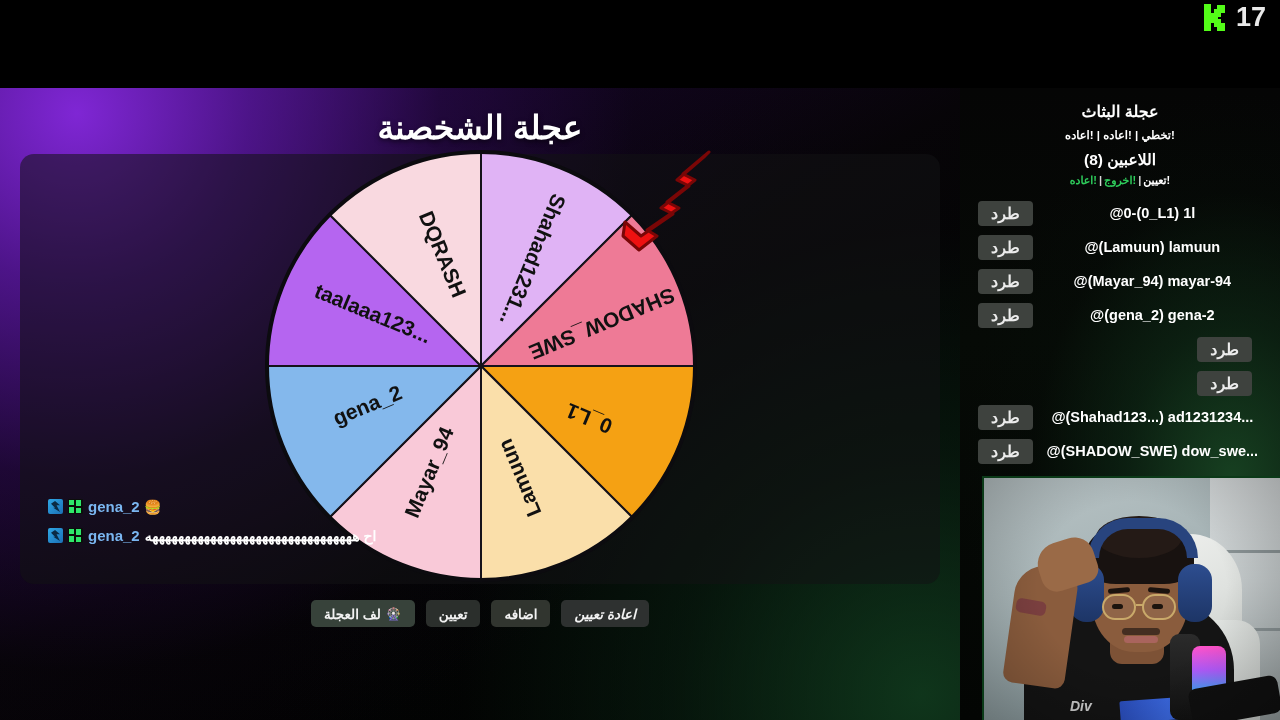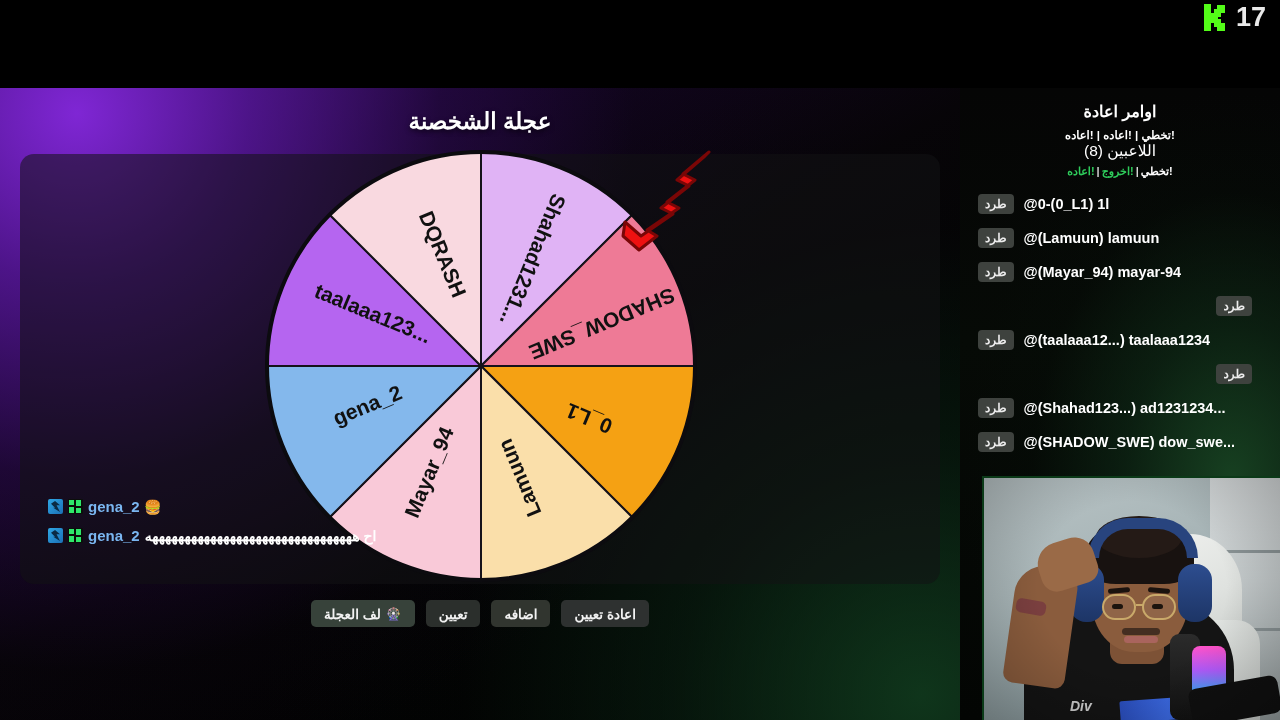--- a/index.html
+++ b/index.html
@@ -36,21 +36,21 @@
       linear-gradient(150deg, #2a0b4c 0%, #140524 22%, #070408 48%, #020202 72%, #010301 100%);
     overflow:hidden;
   }
   .wheel-card{
     position:absolute; left:20px; top:66px; width:920px; height:430px;
     background:rgba(18,18,20,0.55);
     border-radius:14px;
   }
   .wheel-title{
     position:absolute; left:0; top:20px; width:960px;
-    text-align:center; color:#ffffff; font-size:23px; font-weight:bold;
+    text-align:center; color:#ffffff; font-size:33px; font-weight:bold;
     direction:rtl; text-shadow:0 2px 5px rgba(0,0,0,0.55);
   }
 
   .wheel-wrap{
     position:absolute; left:265px; top:62px; width:432px; height:432px;
   }
   .wheel-svg{ display:block; width:432px; height:432px; }
   .seg-label{
     font-family:"Liberation Sans", sans-serif;
     font-size:21px; font-weight:bold; fill:#111111;
@@ -70,21 +70,21 @@
   .btn{
     height:27px; padding:0 13px; border-radius:5px;
     display:flex; align-items:center; justify-content:center; gap:6px;
     color:#f2f2f2; font-size:13.5px; font-weight:bold;
     border:none; cursor:pointer; white-space:nowrap;
     background:#2f3330;
   }
   .btn.spin{ background:#37423a; }
   .btn.skip{ background:#2b2f2c; }
   .btn.add { background:#31352f;text-align:center; }
-  .btn.reset{ background:#2e3130; }
+  .btn.reset{ background:#2e3130;font-style:italic; }
   .spin-emoji{ font-size:12px; }
 
   
   .chatlines{
     position:absolute; left:48px; bottom:2px; width:620px;
   }
   .chatline{
     display:flex; align-items:center; gap:5px; height:29px;
     font-size:15px; font-weight:bold;
   }
@@ -122,43 +122,43 @@
   }
   .rp-title{
     text-align:center; color:#ffffff; font-size:16px; font-weight:bold;
     margin-top:14px; direction:rtl;
   }
   .rp-cmds{
     text-align:center; color:#ffffff; font-size:11.5px; font-weight:bold;
     margin-top:7px; direction:rtl;
   }
   .rp-players-head{
-    text-align:center; color:#ffffff; font-size:15.5px; font-weight:normal;
-    direction:rtl;
+    text-align:center; color:#ffffff; font-size:15.5px; font-weight:bold;
+    margin-top:9px; direction:rtl;
   }
   .rp-joincmds{
     text-align:center; font-size:11px; font-weight:bold; margin-top:5px; direction:rtl;
   }
   .rp-joincmds .sep{ color:#d8d8d8; padding:0 2px; }
   .rp-joincmds .g{ color:#2ecc5b; }
   .rp-joincmds .w{ color:#ffffff; }
 
   .player-list{ margin-top:9px; }
   .player-row{
     display:flex; align-items:center; justify-content:space-between;
     direction:rtl; padding:0 18px 0 18px; height:34px;
   }
   .player-name{
     color:#ffffff; font-size:14.5px; font-weight:bold; direction:ltr;
     white-space:nowrap; overflow:hidden; text-overflow:ellipsis;
-    text-align:left; flex:1;
+    text-align:center; flex:1;
   }
   .kick-btn{
-    background:#3e423e; color:#ececec; font-size:12px; font-weight:bold;
-    border-radius:4px; padding:3px 7px; border:none; cursor:pointer;
+    background:#3e423e; color:#ececec; font-size:16px; font-weight:bold;
+    border-radius:4px; padding:3px 13px; border:none; cursor:pointer;
     direction:rtl; margin-left:0; margin-right:10px;
   }
 
   
   .webcam{
     position:absolute; left:982px; top:476px; width:298px; height:244px;
     overflow:hidden; background:#1a2a2a;
     border-top:2px solid #0b3a18;
     border-left:2px solid #0b3a18;
   }
@@ -350,45 +350,45 @@
     </div>
     <div class="chatline">
       <span class="badge-ico badge-blue"></span>
       <span class="badge-ico badge-green"></span>
       <span class="chat-user">gena_2</span>
       <span class="chat-msg glyphs">اح ههههههههههههههههههههههههههههههههه</span>
     </div>
   </div>
 
   <div class="right-panel">
-    <div class="rp-title">اوامر اعادة</div>
+    <div class="rp-title">عجلة البثاث</div>
     <div class="rp-cmds">!تخطي | !اعاده | !اعاده</div>
     <div class="rp-players-head">اللاعبين (8)</div>
     <div class="rp-joincmds">
-      <span class="w">!تخطي</span><span class="sep">|</span><span class="g">!اخروج</span><span class="sep">|</span><span class="g">!اعاده</span>
+      <span class="w">!تعيين</span><span class="sep">|</span><span class="g">!اخروج</span><span class="sep">|</span><span class="g">!اعاده</span>
     </div>
 
     <div class="player-list">
       <div class="player-row">
         <span class="player-name">@0-(0_L1) 1l</span>
         <button class="kick-btn">طرد</button>
       </div>
       <div class="player-row">
         <span class="player-name">@(Lamuun) lamuun</span>
         <button class="kick-btn">طرد</button>
       </div>
       <div class="player-row">
         <span class="player-name">@(Mayar_94) mayar-94</span>
         <button class="kick-btn">طرد</button>
       </div>
       <div class="player-row">
-        <button class="kick-btn">طرد</button>
-      </div>
-      <div class="player-row">
-        <span class="player-name">@(taalaaa12...) taalaaa1234</span>
+        <span class="player-name">@(gena_2) gena-2</span>
+        <button class="kick-btn">طرد</button>
+      </div>
+      <div class="player-row">
         <button class="kick-btn">طرد</button>
       </div>
       <div class="player-row">
         <button class="kick-btn">طرد</button>
       </div>
       <div class="player-row">
         <span class="player-name">@(Shahad123...) ad1231234...</span>
         <button class="kick-btn">طرد</button>
       </div>
       <div class="player-row">

